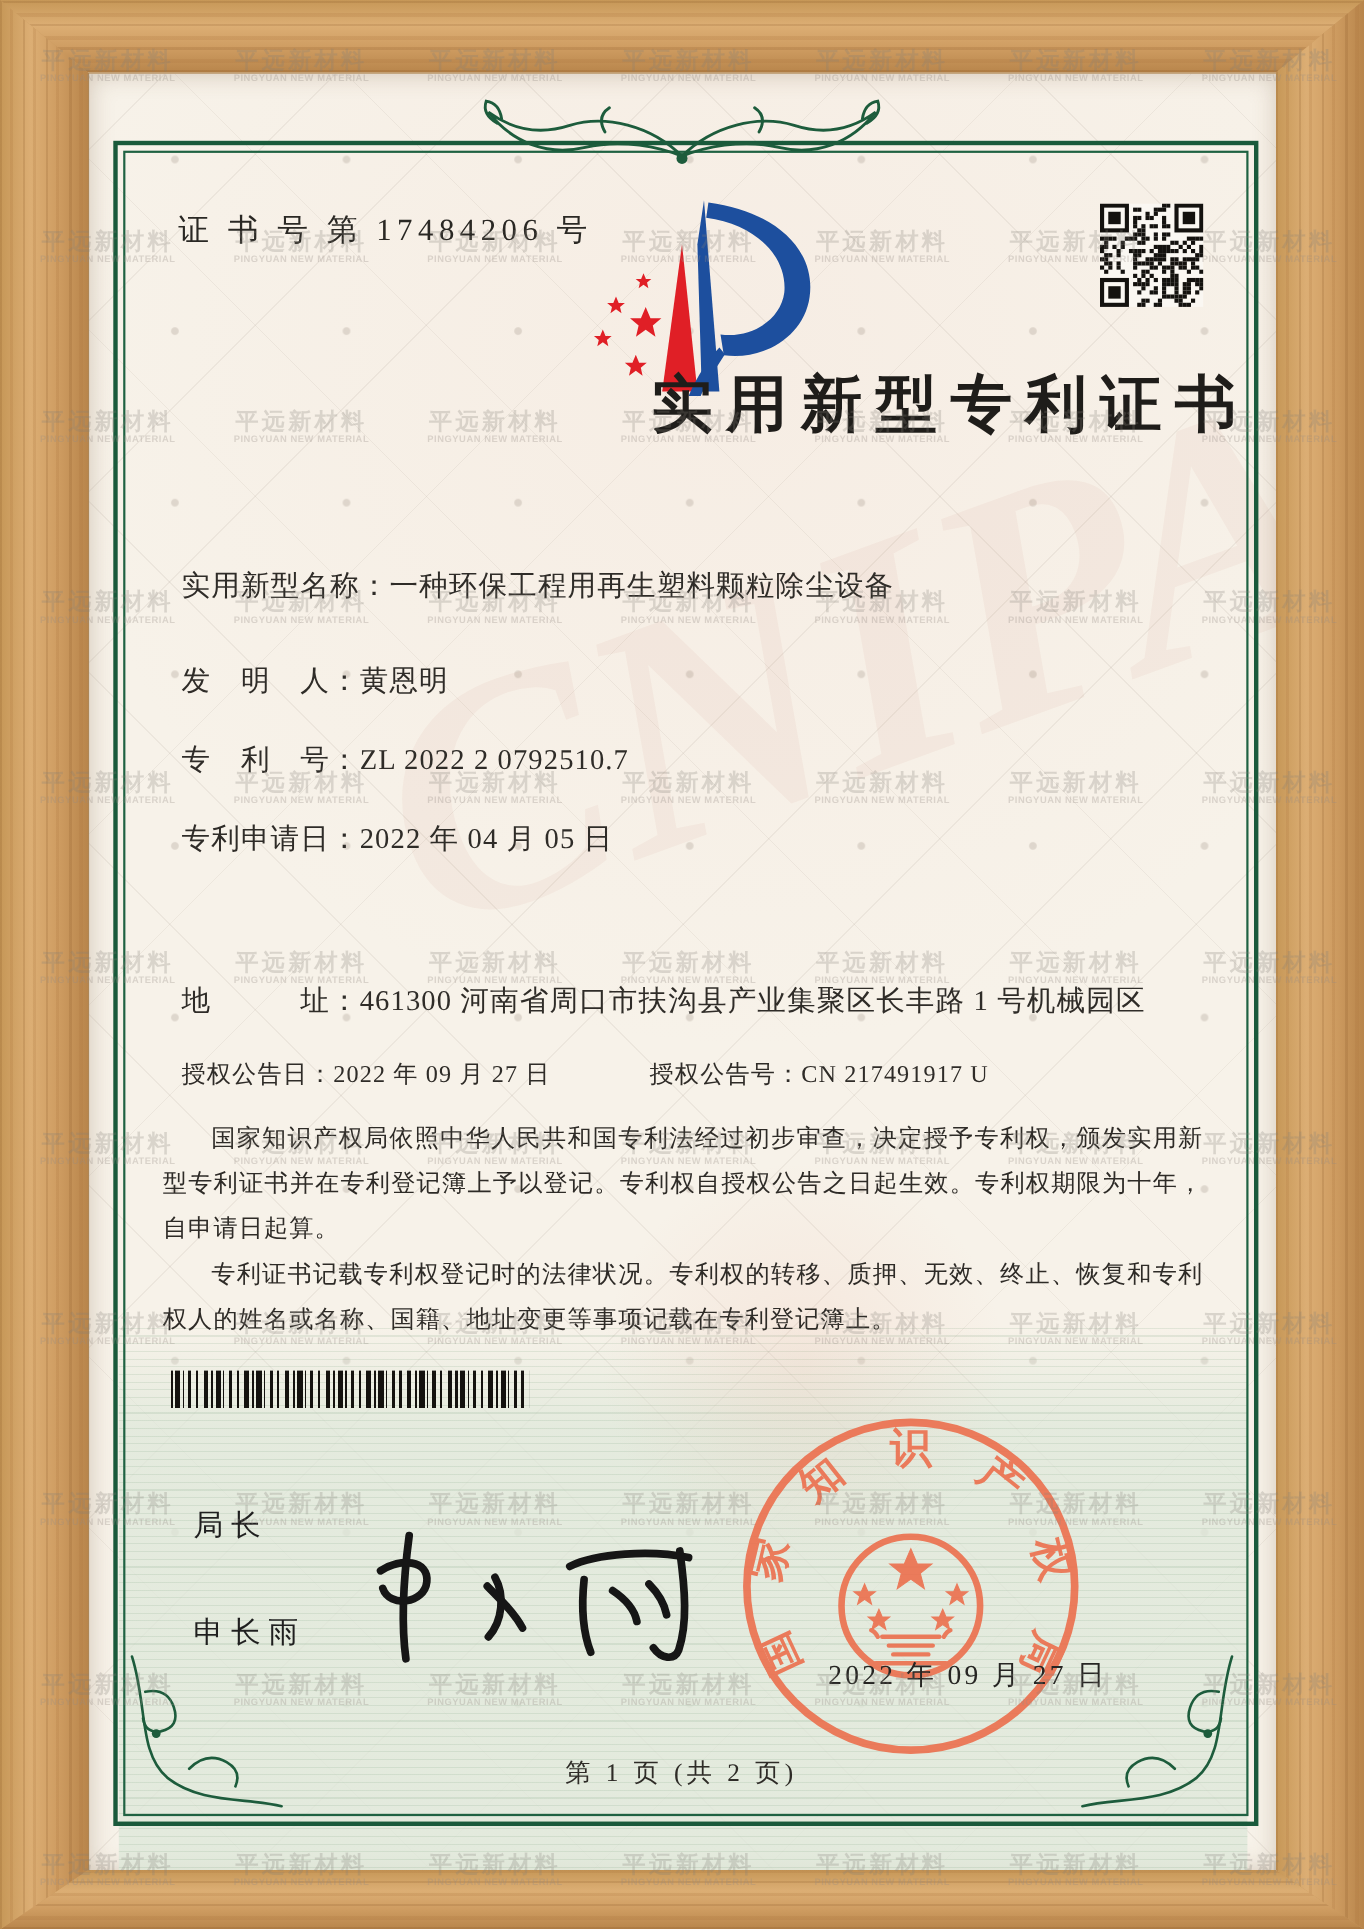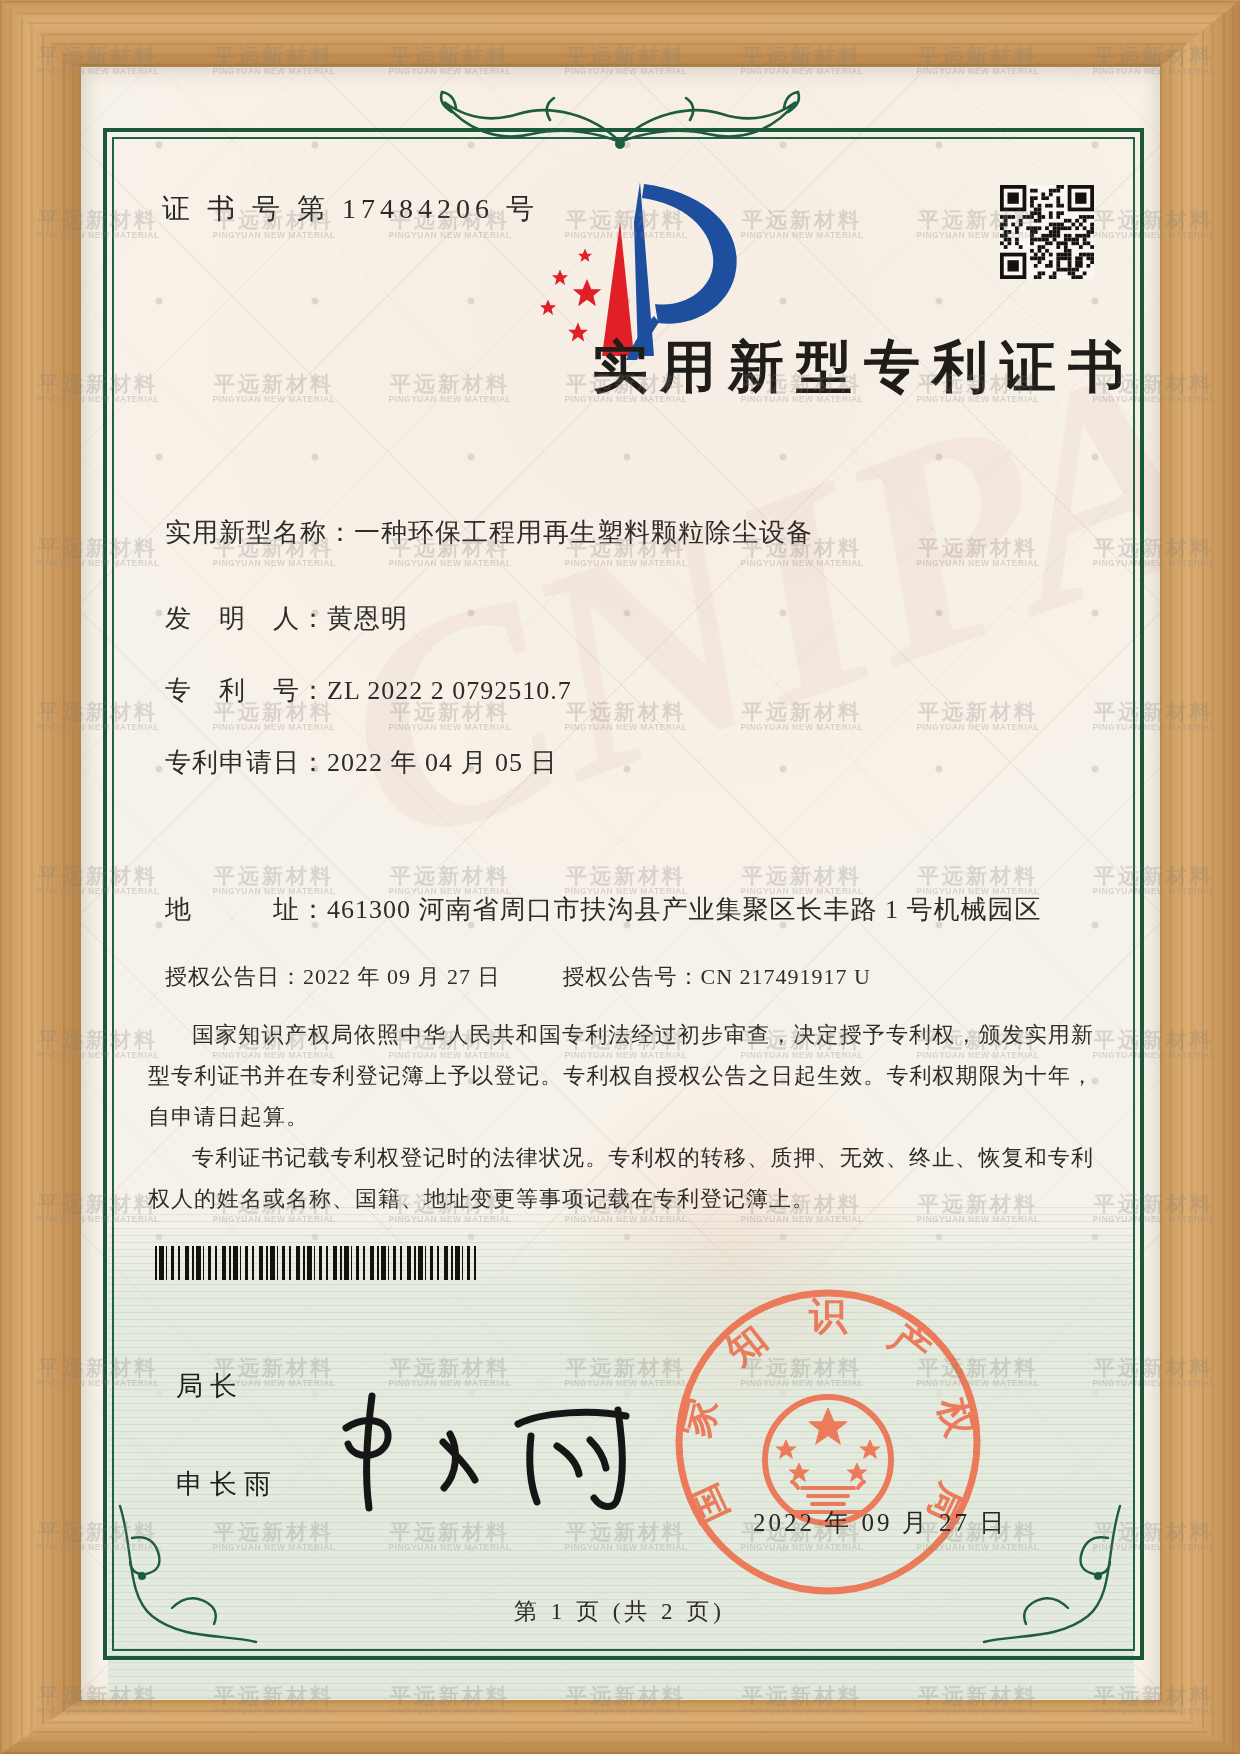--- a/index.html
+++ b/index.html
@@ -56,21 +56,21 @@
   .cert-title{position:absolute;left:103px;top:330px;width:1033px;text-align:right;
     font-size:56px;font-weight:700;letter-spacing:12px;color:#1f1d1a;}
 
   .field-row{position:absolute;left:165px;width:960px;display:flex;align-items:flex-start;
     font-size:26px;letter-spacing:1px;line-height:38px;}
   .field-label{white-space:pre;flex:0 0 auto;}
   .field-value{max-width:772px;}
 
   .grant-row{position:absolute;left:165px;top:958px;width:960px;display:flex;
     font-size:22px;letter-spacing:1px;line-height:38px;}
-  .grant-right{margin-left:62px;display:flex;}
+  .grant-right{margin-left:90px;display:flex;}
 
   .body-text{position:absolute;left:148px;top:1014px;width:946px;font-size:22px;
     line-height:41px;letter-spacing:1px;text-align:justify;color:#2e2b27;}
   .body-text p{margin:0;text-indent:2em;}
 
   .barcode{position:absolute;left:155px;top:1246px;width:326px;height:34px;
     background-image:repeating-linear-gradient(90deg,
       #14120f 0 2px, transparent 2px 4px, #14120f 4px 9px, transparent 9px 11px,
       #14120f 11px 12px, transparent 12px 16px, #14120f 16px 19px, transparent 19px 23px,
       #14120f 23px 25px, transparent 25px 30px, #14120f 30px 34px, transparent 34px 37px);}

